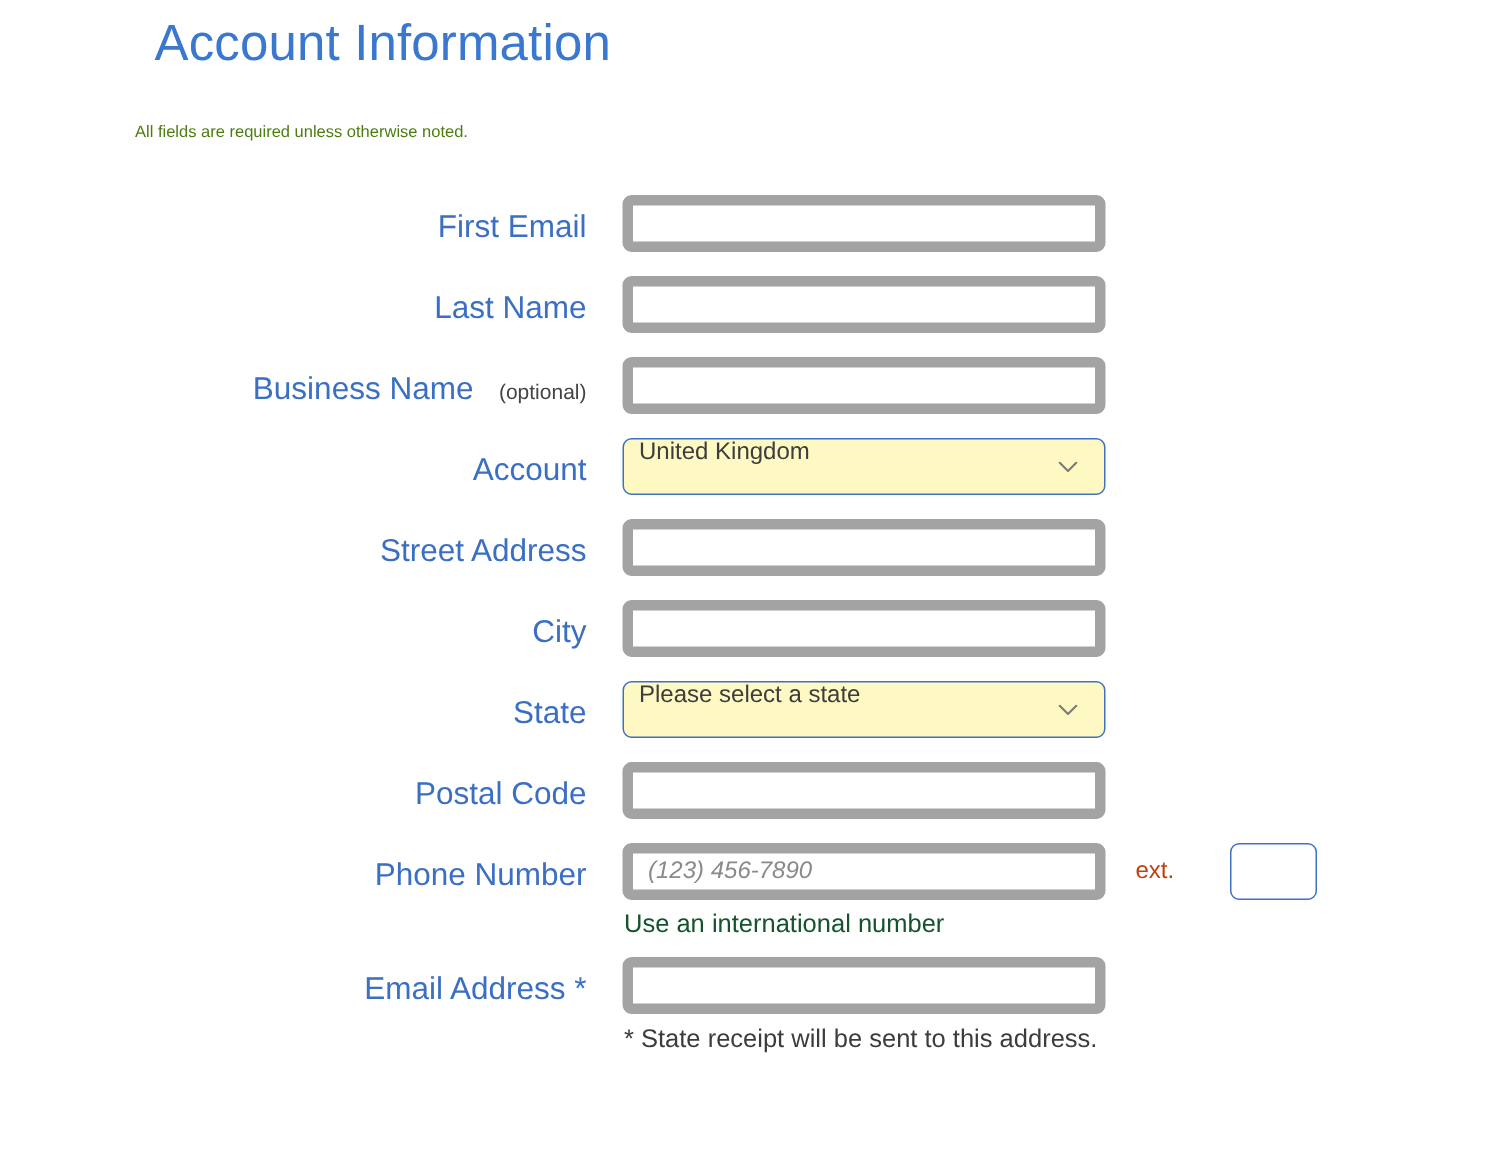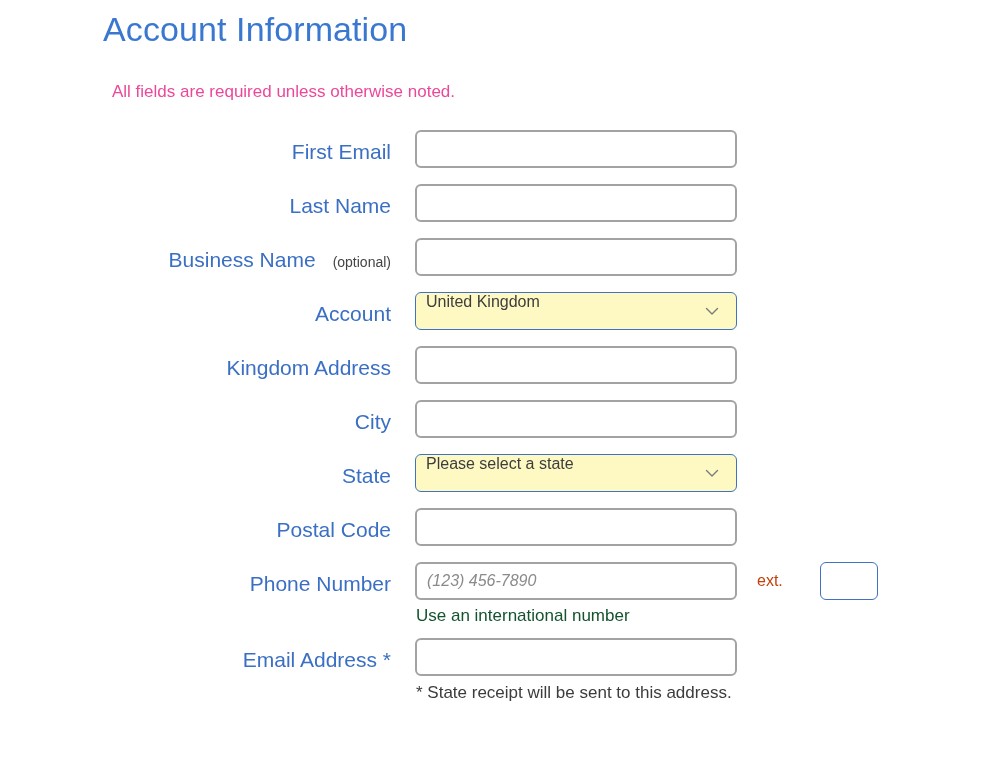--- a/index.html
+++ b/index.html
@@ -28,24 +28,24 @@
     top: 10px;
     font-size: 34px;
     font-weight: 400;
     color: #3a78d0;
     letter-spacing: 0.1px;
     white-space: nowrap;
   }
 
   .page-subtitle {
     position: absolute;
-    left: 112px;
+    left: 90px;
     top: 82px;
-    font-size: 17px;
-    color: #ec4899;
+    font-size: 11px;
+    color: #4d7c0f;
     white-space: nowrap;
   }
 
   
   .form {
     position: absolute;
     left: 0;
     top: 130px;
     width: 1000px;
   }
@@ -74,21 +74,21 @@
   .field-wrap {
     position: absolute;
     left: 415px;
     top: 0;
   }
 
   .text-input {
     box-sizing: border-box;
     width: 322px;
     height: 38px;
-    border: 2px solid #a3a3a3;
+    border: 7px solid #a3a3a3;
     border-radius: 6px;
     background: #ffffff;
     font-family: "Liberation Sans", sans-serif;
     font-size: 16px;
     color: #333333;
     padding: 0 10px;
     outline: none;
     display: block;
   }
   .text-input::placeholder {
@@ -219,21 +219,21 @@
           <span class="chevron">
             <svg width="16" height="16" viewBox="0 0 16 16">
               <polyline points="2.5,5.5 8,11 13.5,5.5" fill="none" stroke="#7a7a7a" stroke-width="1.4" stroke-linecap="round" stroke-linejoin="round"></polyline>
             </svg>
           </span>
         </div>
       </div>
     </div>
 
     <div class="form-row">
-      <div class="row-label">Kingdom Address</div>
+      <div class="row-label">Street Address</div>
       <div class="field-wrap">
         <input class="text-input" type="text" placeholder="" style="">
       </div>
     </div>
 
     <div class="form-row">
       <div class="row-label">City</div>
       <div class="field-wrap">
         <input class="text-input" type="text" placeholder="" style="">
       </div>

